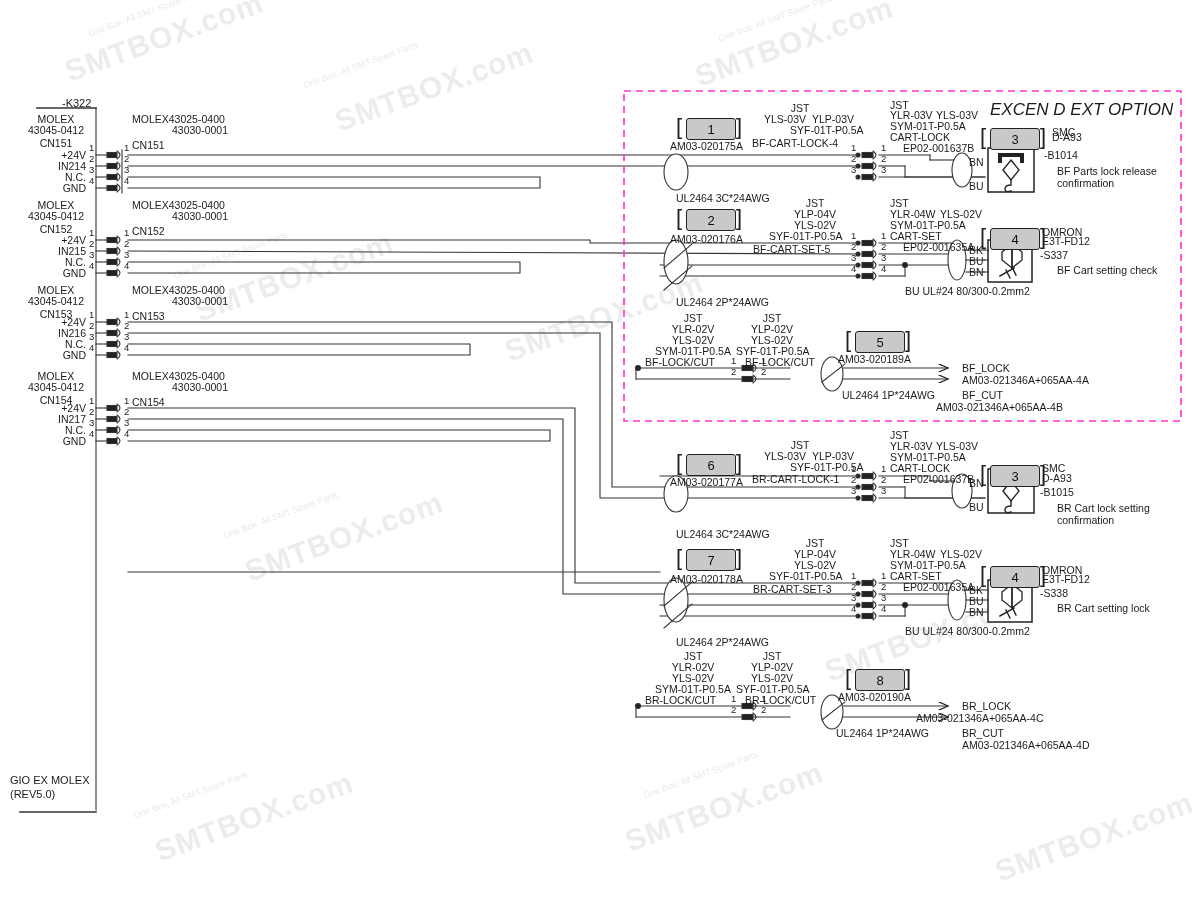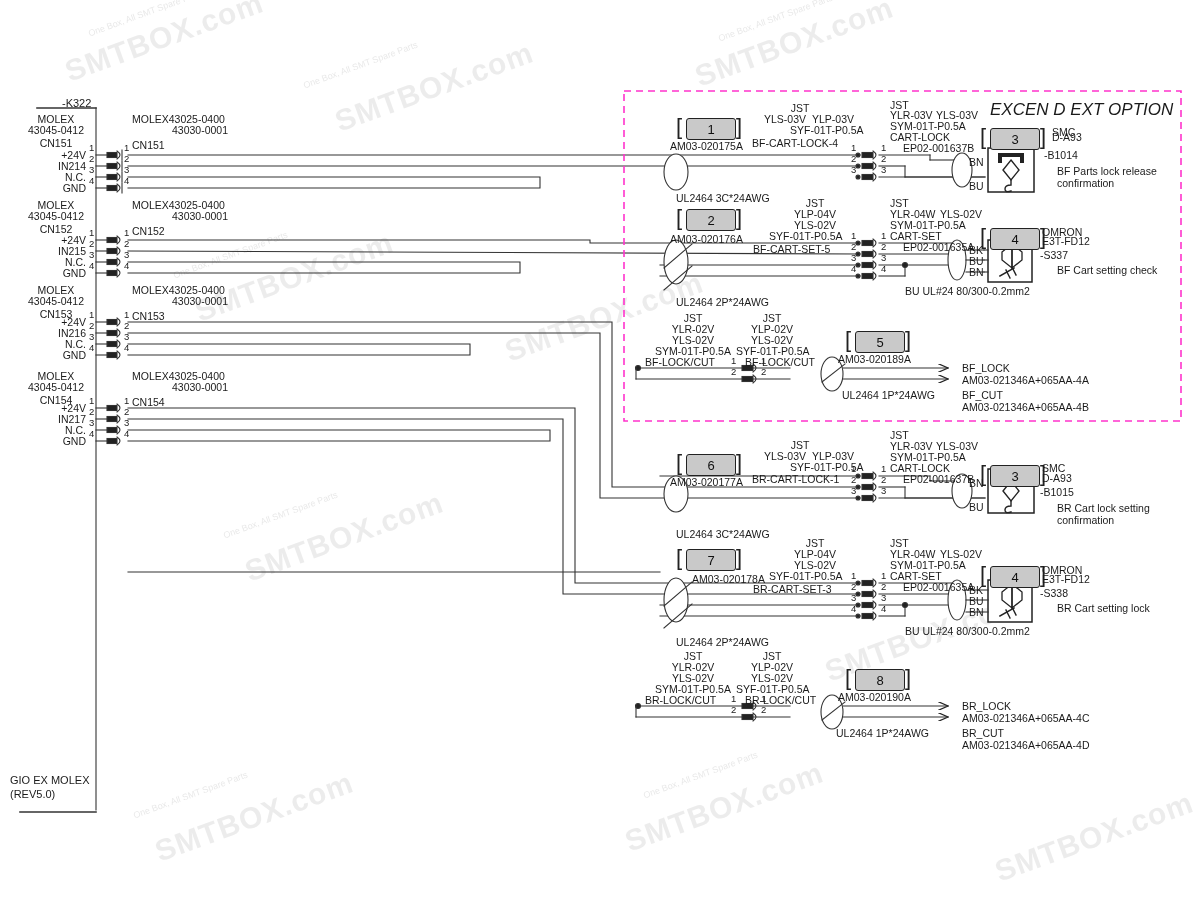--- a/index.html
+++ b/index.html
@@ -498,21 +498,21 @@
       <span>5</span>
     </div>
   <div class="brk" style="left:845px;top:330px;">[</div>
   <div class="brk" style="left:905px;top:330px;">]</div>
   <div class="t f10" style="left:838px;top:354px;">AM03-020189A</div>
   <div class="t f10" style="left:842px;top:390px;">UL2464 1P*24AWG</div>
 
   <div class="t f10" style="left:962px;top:363px;">BF_LOCK</div>
   <div class="t f10" style="left:962px;top:375px;">AM03-021346A+065AA-4A</div>
   <div class="t f10" style="left:962px;top:390px;">BF_CUT</div>
-  <div class="t f10" style="left:962px;top:402px;">AM03-021346A+065AA-4B</div>
+  <div class="t f10" style="left:936px;top:402px;">AM03-021346A+065AA-4B</div>
 
   <div class="tagbox" style="left:686px;top:454px;">
       <span>6</span>
     </div>
   <div class="brk" style="left:676px;top:453px;">[</div>
   <div class="brk" style="left:736px;top:453px;">]</div>
   <div class="t f10" style="left:670px;top:477px;">AM03-020177A</div>
   <div class="t f10" style="left:676px;top:529px;">UL2464 3C*24AWG</div>
   <div class="t f10 ctr" style="left:770px;top:440px;width:60px;">JST</div>
   <div class="t f10" style="left:764px;top:451px;">YLS-03V</div>
@@ -543,21 +543,21 @@
   <div class="t f10" style="left:1057px;top:503px;">BR Cart lock setting</div>
   <div class="t f10" style="left:1057px;top:515px;">confirmation</div>
   <div class="t f10" style="left:969px;top:478px;">BN</div>
   <div class="t f10" style="left:969px;top:502px;">BU</div>
 
   <div class="tagbox" style="left:686px;top:549px;">
       <span>7</span>
     </div>
   <div class="brk" style="left:676px;top:548px;">[</div>
   <div class="brk" style="left:736px;top:548px;">]</div>
-  <div class="t f10" style="left:670px;top:574px;margin-left:22px;">AM03-020178A</div>
+  <div class="t f10" style="left:670px;top:574px;">AM03-020178A</div>
   <div class="t f10" style="left:676px;top:637px;">UL2464 2P*24AWG</div>
   <div class="t f10 ctr" style="left:790px;top:538px;width:50px;">JST</div>
   <div class="t f10 ctr" style="left:790px;top:549px;width:50px;">YLP-04V</div>
   <div class="t f10 ctr" style="left:790px;top:560px;width:50px;">YLS-02V</div>
   <div class="t f10" style="left:769px;top:571px;">SYF-01T-P0.5A</div>
   <div class="t f10" style="left:753px;top:584px;">BR-CART-SET-3</div>
   <div class="t f9" style="left:851px;top:571px;">1</div>
   <div class="t f9" style="left:851px;top:582px;">2</div>
   <div class="t f9" style="left:851px;top:593px;">3</div>
   <div class="t f9" style="left:851px;top:604px;">4</div>
@@ -602,20 +602,20 @@
   <div class="t f9" style="left:761px;top:705px;">2</div>
   <div class="tagbox" style="left:855px;top:669px;">
       <span>8</span>
     </div>
   <div class="brk" style="left:845px;top:668px;">[</div>
   <div class="brk" style="left:905px;top:668px;">]</div>
   <div class="t f10" style="left:838px;top:692px;">AM03-020190A</div>
   <div class="t f10" style="left:836px;top:728px;">UL2464 1P*24AWG</div>
 
   <div class="t f10" style="left:962px;top:701px;">BR_LOCK</div>
-  <div class="t f10" style="left:962px;top:713px;">AM03-021346A+065AA-4C</div>
+  <div class="t f10" style="left:916px;top:713px;">AM03-021346A+065AA-4C</div>
   <div class="t f10" style="left:962px;top:728px;">BR_CUT</div>
   <div class="t f10" style="left:962px;top:740px;">AM03-021346A+065AA-4D</div>
 
   <div class="t f11" style="left:10px;top:775px;">GIO EX MOLEX</div>
   <div class="t f11" style="left:10px;top:789px;">(REV5.0)</div>
 
 </div>
 
 </body></html>

